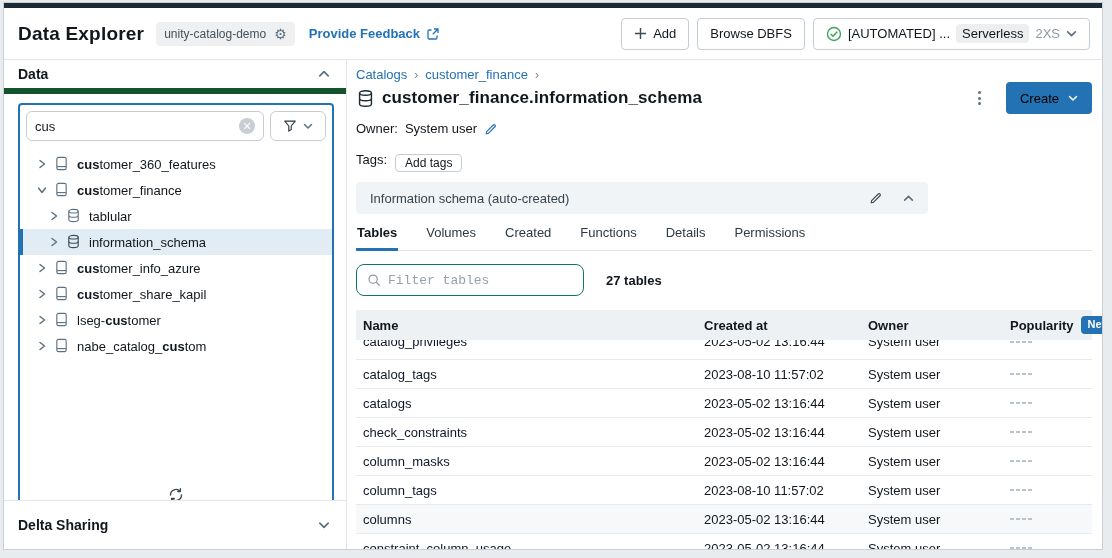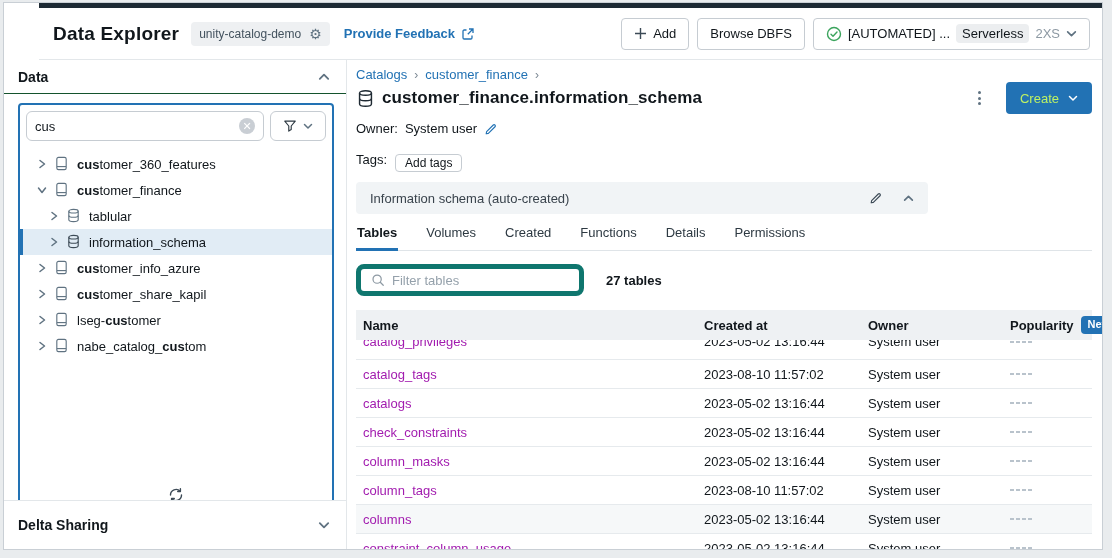--- a/index.html
+++ b/index.html
@@ -5,21 +5,21 @@
   * { box-sizing: border-box; margin: 0; padding: 0; }
   html,body { width:1112px; height:558px; }
   body {
     font-family: "Liberation Sans", "DejaVu Sans", sans-serif;
     background:#e9ecee;
     position:relative; overflow:hidden;
     color:#11171c;
   }
   .window {
     position:absolute; left:3px; top:2px; width:1100px; height:548px;
-    background:#fff; border:1px solid #c9cfd5; overflow:hidden;padding-left:35px;
+    background:#fff; border:1px solid #c9cfd5; overflow:hidden;
   }
   .top-dark-bar { height:5px; background:#1d2a34; }
 
   
   .app-header {
     height:52px; display:flex; align-items:center;
     border-bottom:1px solid #e3e7ea; padding:0 12px 0 14px;
   }
   .app-title { font-size:19px; font-weight:700; letter-spacing:.2px; }
   .ws-badge {
@@ -42,21 +42,21 @@
   .cluster-size { color:#8d99a3; font-size:13px; }
 
   
   .body-wrap { position:absolute; top:57px; left:0; right:0; bottom:0; display:flex; }
   .sidebar { width:343px; border-right:1px solid #e3e7ea; position:relative; flex:none; }
   .main { flex:1; padding:0 10px 0 9px; overflow:hidden; }
 
   
   .side-head {
     height:34px; display:flex; align-items:center; justify-content:space-between;
-    padding:0 16px 0 14px; border-bottom:1px solid #14532d;
+    padding:0 16px 0 14px; border-bottom:6px solid #14532d;
   }
   .side-head .t { font-size:14px; font-weight:700; }
   .tree-panel {
     position:absolute; left:14px; right:12px; top:43px; height:411px;
     border:2px solid #2272B4; border-radius:4px; background:#fff;
   }
   .search-row { display:flex; gap:6px; padding:6px; }
   .search-box {
     flex:1; display:flex; align-items:center; height:30px;
     border:1px solid #c6ccd2; border-radius:6px; padding:0 8px; background:#fff;
@@ -101,43 +101,43 @@
   .crumbs { margin-top:7px; display:flex; align-items:center; gap:7px; font-size:13px; }
   .crumb { color:#2272B4; cursor:pointer; }
   .crumb-sep { color:#7b8894; font-size:12px; }
   .title-row { margin-top:2px; display:flex; align-items:center; height:28px; }
   .title-icon { width:19px; height:19px; color:#1f2a33; margin-right:7px; }
   .page-title { font-size:17px; font-weight:700; letter-spacing:.1px; }
   .kebab { margin-left:auto; width:24px; height:24px; display:flex; flex-direction:column;
     align-items:center; justify-content:center; gap:2.5px; cursor:pointer; }
   .kebab i { width:3px; height:3px; border-radius:50%; background:#5f7281; }
   .create-btn {
-    margin-left:14px; height:32px; padding:0 14px; background:#2272B4; color:#bef264;
+    margin-left:14px; height:32px; padding:0 14px; background:#2272B4; color:#000000;
     border:none; border-radius:4px; font-size:13px; display:flex; align-items:center; gap:9px;
     cursor:pointer; font-family:inherit;
   }
   .owner-row { margin-top:9px; display:flex; align-items:center; gap:7px; font-size:13px; }
   .pencil { color:#2272B4; cursor:pointer; display:flex; }
   .tags-row { margin-top:10px; display:flex; align-items:center; gap:8px; font-size:13px; }
   .mini-btn {
     height:18px; padding:0 9px; border:1px solid #c6ccd2; border-radius:4px; background:#fff;
     font-size:12px; color:#11171c; cursor:pointer; font-family:inherit;margin-top:8px;
   }
   .banner {
     margin-top:10px; max-width:572px; height:32px; background:#f1f4f6; border-radius:4px;
     display:flex; align-items:center; padding:0 14px; font-size:13px; color:#39434c;
   }
   .banner .b-right { margin-left:auto; display:flex; align-items:center; gap:20px; color:#3c4a56; }
   .tabs { margin-top:11px; display:flex; gap:27px; border-bottom:1px solid #dfe4e8; }
   .tab { font-size:13px; padding:0 1px 8px; cursor:pointer; color:#2d3942; }
   .tab.active { font-weight:700; color:#11171c; border-bottom:3px solid #2272B4; margin-bottom:-1px; }
   .filter-row { margin-top:13px; display:flex; align-items:center; gap:22px; }
   .filter-box {
-    width:228px; height:32px; border:5px solid #0f766e; border-radius:8px;
-    display:flex; align-items:center; padding:0 10px; gap:7px;
+    width:228px; height:32px; border:1px solid #0f766e; border-radius:8px;
+    display:flex; align-items:center; padding:0 10px; gap:7px;font-family:Liberation Mono, monospace;
   }
   .filter-box input { border:none; outline:none; flex:1; font-size:13px; font-family:inherit; }
   .filter-box input::placeholder { color:#95a1ab; }
   .tbl-count { font-size:13px; font-weight:700; }
 
   .data-table { margin-top:14px; }
   .t-head {
     display:grid; grid-template-columns:348px 164px 142px 1fr; align-items:center;
     height:30px; background:#eef1f3; font-size:13px; font-weight:700;
   }
@@ -147,21 +147,21 @@
     background:#2272B4; color:#fff; font-size:11px; font-weight:700;
     padding:2px 7px; border-radius:4px; line-height:1.2;
   }
   .t-row {
     display:grid; grid-template-columns:348px 164px 142px 1fr; align-items:center;
     height:29px; font-size:13px; border-bottom:1px solid #e6eaed; overflow:hidden;
   }
   .t-row.clipped { height:20px; }
   .t-row.clipped .cell { transform:translateY(-8px); }
   .t-row.highlight { background:#f6f8f9; }
-  .t-link { color:#a21caf; cursor:pointer; white-space:nowrap; }
+  .t-link { color:#0f172a; cursor:pointer; white-space:nowrap; }
   .dashes { display:flex; gap:2px; align-items:center; }
   .dashes i { width:4px; height:2px; background:#b9c3cc; display:block; }
 
   svg { display:block; }
 </style>
 </head>
 <body>
 
 <div class="window">
   <div class="top-dark-bar"></div>

